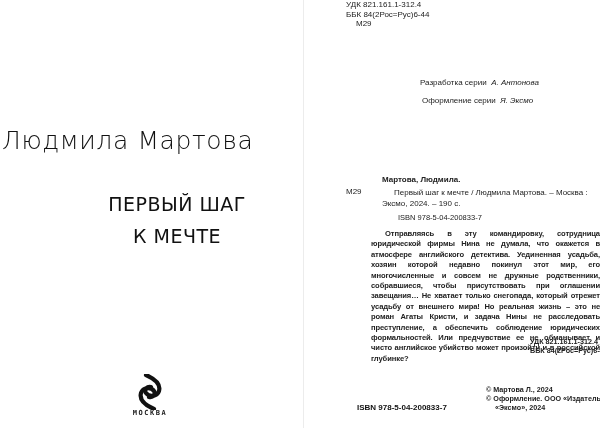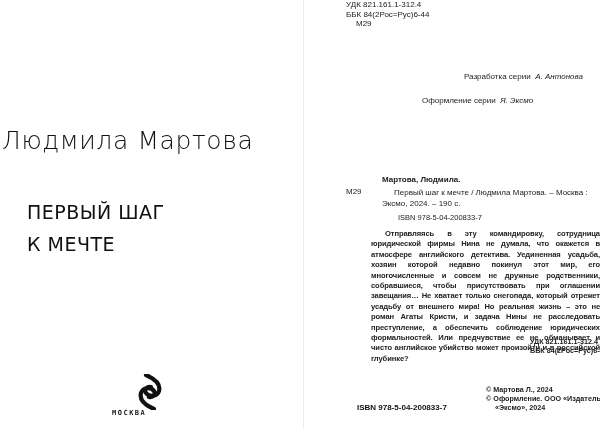--- a/index.html
+++ b/index.html
@@ -3,33 +3,33 @@
 <meta charset="utf-8">
 <style>
   html, body { margin: 0; padding: 0; background: #fff; }
   body { width: 600px; height: 428px; position: relative; overflow: hidden; color: #111; }
   .page { position: absolute; top: 0; height: 327px; background: #fff; }
   .left-page { left: 0; width: 303px; }
   .right-page { left: 304px; width: 296px; }
   .divider { position: absolute; left: 303px; top: 0; width: 1px; height: 428px; background: #ececec; }
 
   .author { position: absolute; left: 2px; top: 126px; font-family: "DejaVu Sans", sans-serif; font-size: 25px; letter-spacing: 0.6px; color: #111; white-space: nowrap; font-weight: 300; }
-  .title { position: absolute; left: 0; width: 300px; text-align: left; font-family: "DejaVu Sans", sans-serif; font-size: 19px; letter-spacing: 0.5px; color: #111; top: 196px; line-height: 32px; }
+  .title { position: absolute; left: 0; width: 300px; text-align: center; font-family: "DejaVu Sans", sans-serif; font-size: 19px; letter-spacing: 0.5px; color: #111; top: 188px; line-height: 32px; }
   .title div { transform: translateX(27px); }
 
   .logo { position: absolute; left: 137px; top: 374px; width: 26px; height: 36px; }
-  .city { position: absolute; left: 112px; width: 76px; font-family: "DejaVu Sans Mono", monospace; font-size: 7px; letter-spacing: 1.5px; font-weight: bold; color: #222; }
+  .city { position: absolute; left: 112px; width: 76px; text-align: center; font-family: "DejaVu Sans Mono", monospace; font-size: 7px; letter-spacing: 1.5px; font-weight: bold; color: #222; }
   .city.c1 { top: 409px; }
   .city.c2 { top: 418px; margin-top: 40px; }
 
   .small { font-family: "Liberation Sans", sans-serif; font-size: 8px; color: #222; line-height: 9.5px; white-space: nowrap; }
   .cls-top { position: absolute; left: 346px; top: 0px; }
   .cls-top .m { padding-left: 10px; }
   .credits { position: absolute; left: 420px; font-family: "Liberation Sans", sans-serif; font-size: 8px; color: #222; white-space: nowrap; }
-  .credits.c1 { top: 72px; margin-left: 44px; }
+  .credits.c1 { top: 78px; }
   .credits.c2 { top: 96px; left: 422px; }
   .credits i { font-style: italic; }
 
   .bib { position: absolute; left: 346px; top: 175px; width: 254px; font-family: "Liberation Sans", sans-serif; font-size: 8px; color: #222; }
   .bib .author-h { position: absolute; left: 36px; top: 0; font-weight: bold; white-space: nowrap; }
   .bib .code { position: absolute; left: 0; top: 12px; }
   .bib .entry { position: absolute; left: 36px; top: 12px; width: 222px; line-height: 11px; }
   .bib .entry .ind { display: inline-block; width: 12px; }
   .bib .isbn1 { position: absolute; left: 52px; top: 38px; white-space: nowrap; font-size: 7.5px; }
 

